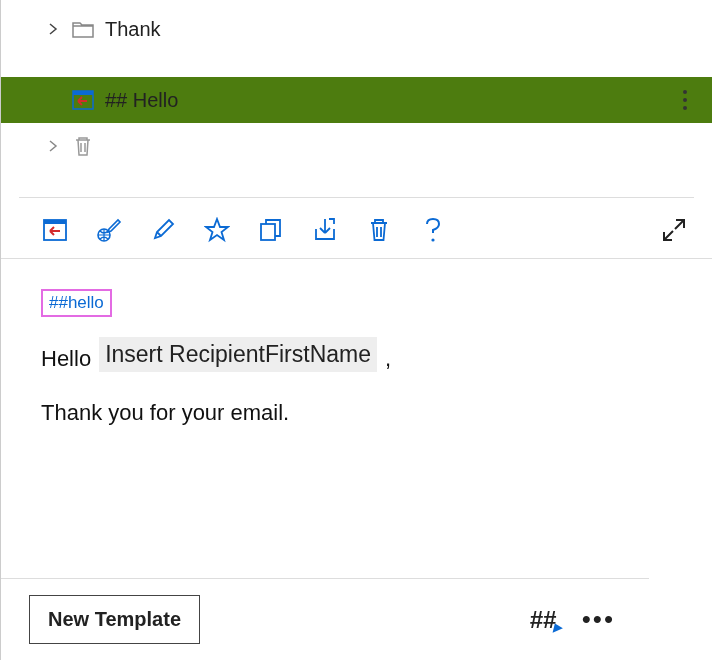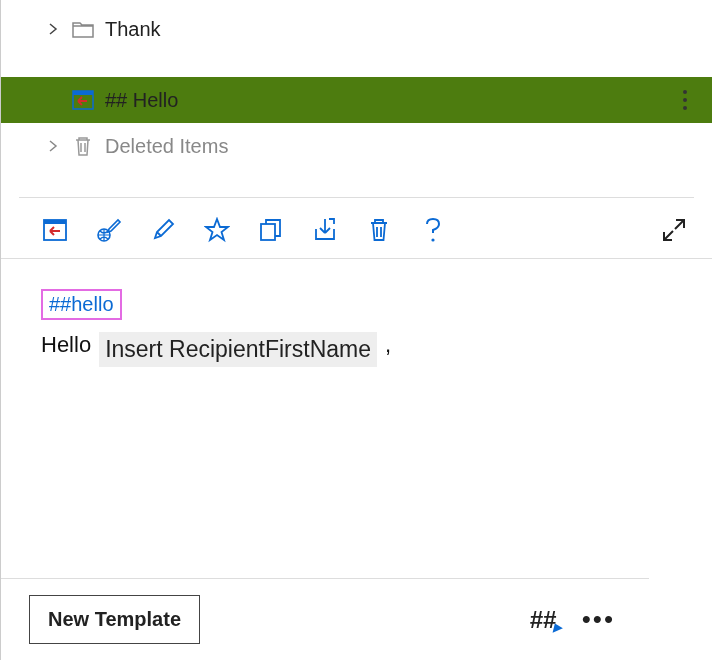--- a/index.html
+++ b/index.html
@@ -77,28 +77,28 @@
     }
     .toolbar .spacer { flex: 1; }
     .content {
       padding: 30px 40px 20px 40px;
     }
     .shortcut-box {
       display: inline-block;
       border: 2px solid #e36be3;
       padding: 2px 6px;
       color: #0b6ad4;
-      font-size: 20px;
-      margin-bottom: 12px;
+      font-size: 17px;
+      margin-bottom: 20px;
     }
     .body-line1 {
       font-size: 22px;
       color: #111;
       display: flex;
-      align-items: flex-start;
+      align-items: flex-end;
       gap: 8px;
       flex-wrap: wrap;
       margin-bottom: 28px;
     }
     .placeholder-chip {
       background: #eee;
       color: #222;
       font-size: 23px;
       padding: 4px 6px;
     }
@@ -192,21 +192,20 @@
     <span class="chevron">
       <svg width="10" height="14" viewBox="0 0 10 14">
           <path d="M2 2 L8 7 L2 12" fill="none" stroke="#888" stroke-width="1.5"></path>
         </svg>
     </span>
     <span class="icon">
       <svg width="20" height="22" viewBox="0 0 20 22">
           <path d="M3 5 h14 M6 5 V3 h8 v2 M5 5 l1 15 h8 l1 -15 M8 8 v9 M12 8 v9" fill="none" stroke="#999" stroke-width="1.5"></path>
         </svg>
     </span>
-    <span class="label muted">Deleted Items</span>
   </div>
 
 </div>
 
 <div class="divider"></div>
 
 <div class="toolbar">
   <span class="tool">
     <svg width="24" height="22" viewBox="0 0 24 22">
         <rect x="1" y="1" width="22" height="20" fill="none" stroke="#0b6ad4" stroke-width="1.8"></rect>
@@ -261,20 +260,21 @@
   </span>
 </div>
 
 <div class="content">
   <div class="shortcut-box">##hello</div>
   <div class="body-line1">
     <span>Hello</span>
     <span class="placeholder-chip">Insert RecipientFirstName</span>
     <span>,</span>
   </div>
+  <div class="body-line2">Thank you for your email.</div>
 </div>
 
 <div class="footer">
   <button class="btn">New Template</button>
   <span class="spacer"></span>
   <span class="hash-icon">##<span class="play">▶</span></span>
   <span class="more-dots">•••</span>
 </div>
 
 </body></html>

